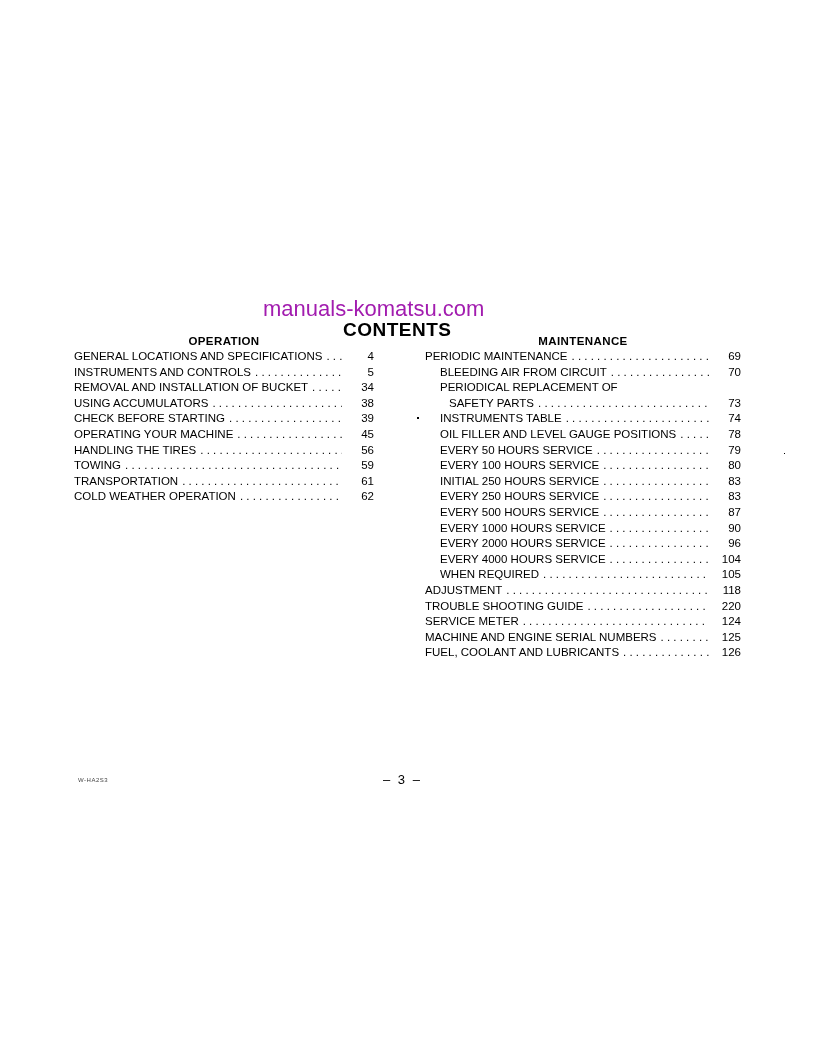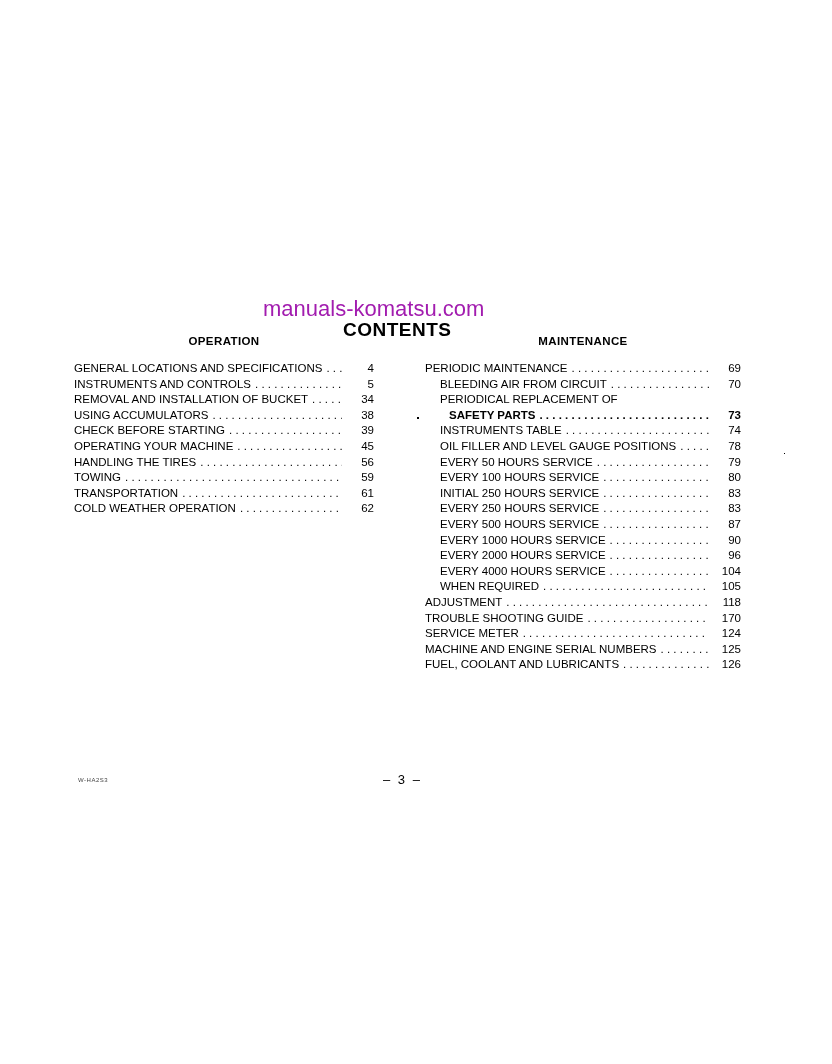--- a/index.html
+++ b/index.html
@@ -5,29 +5,29 @@
     html, body { margin: 0; padding: 0; background: #ffffff; }
     body { width: 832px; height: 1064px; position: relative; overflow: hidden;
            font-family: "Liberation Sans", "DejaVu Sans", sans-serif; color: #000; }
     .watermark { position: absolute; left: 263px; top: 296px; font-size: 22px; letter-spacing: 0px;
                  color: #a21caf; z-index: 2; white-space: nowrap; }
     .title { position: absolute; left: 343px; top: 319px; font-size: 19px; font-weight: bold;
              letter-spacing: 0.5px; z-index: 1; white-space: nowrap; }
     .col { position: absolute; top: 333px; font-size: 11.5px; line-height: 15.6px; }
     .col-left { left: 74px; width: 300px; }
     .col-right { left: 425px; width: 316px; }
-    .col-head { text-align: center; font-weight: bold; letter-spacing: 0.4px; height: 16px; line-height: 16px; margin-bottom: 12px; }
+    .col-head { text-align: center; font-weight: bold; letter-spacing: 0.4px; height: 16px; line-height: 16px; margin-bottom: 0px; }
     .col-left .col-head { padding-left: 0; }
     .row { display: flex; align-items: baseline; white-space: nowrap; height: 15.6px; }
     .row .label { flex: 0 0 auto; }
     .row .dots { flex: 1 1 auto; overflow: hidden; margin: 0 4px; letter-spacing: 1.5px; color: #000; }
     .row .dots::before { content: ". . . . . . . . . . . . . . . . . . . . . . . . . . . . . . . . . . . . . . . . . . . . . . . . . . . . . . . ."; letter-spacing: 0; }
     .row .page { flex: 0 0 28px; text-align: right; }
     .indent1 { padding-left: 15px; justify-content: flex-end; }
-    .indent2 { padding-left: 24px; font-weight: bold; }
+    .indent2 { padding-left: 24px; }
     .nodots .dots::before { content: ""; }
     .footer-code { position: absolute; left: 78px; top: 777px; font-size: 6px; color: #444; letter-spacing: 0.5px; }
     .page-number { position: absolute; left: 383px; top: 772px; font-size: 13px; letter-spacing: 2px; }
     .speck { position: absolute; width: 2px; height: 2px; background: #000; }
   </style>
 </head>
 <body>
 
 <div class="watermark">manuals-komatsu.com</div>
 <div class="title">CONTENTS</div>
@@ -167,21 +167,21 @@
         <span class="page">105</span>
       </div>
       <div class="row">
         <span class="label">ADJUSTMENT</span>
         <span class="dots"></span>
         <span class="page">118</span>
       </div>
       <div class="row">
         <span class="label">TROUBLE SHOOTING GUIDE</span>
         <span class="dots"></span>
-        <span class="page">170</span>
+        <span class="page">220</span>
       </div>
       <div class="row">
         <span class="label">SERVICE METER</span>
         <span class="dots"></span>
         <span class="page">124</span>
       </div>
       <div class="row">
         <span class="label">MACHINE AND ENGINE SERIAL NUMBERS</span>
         <span class="dots"></span>
         <span class="page">125</span>

